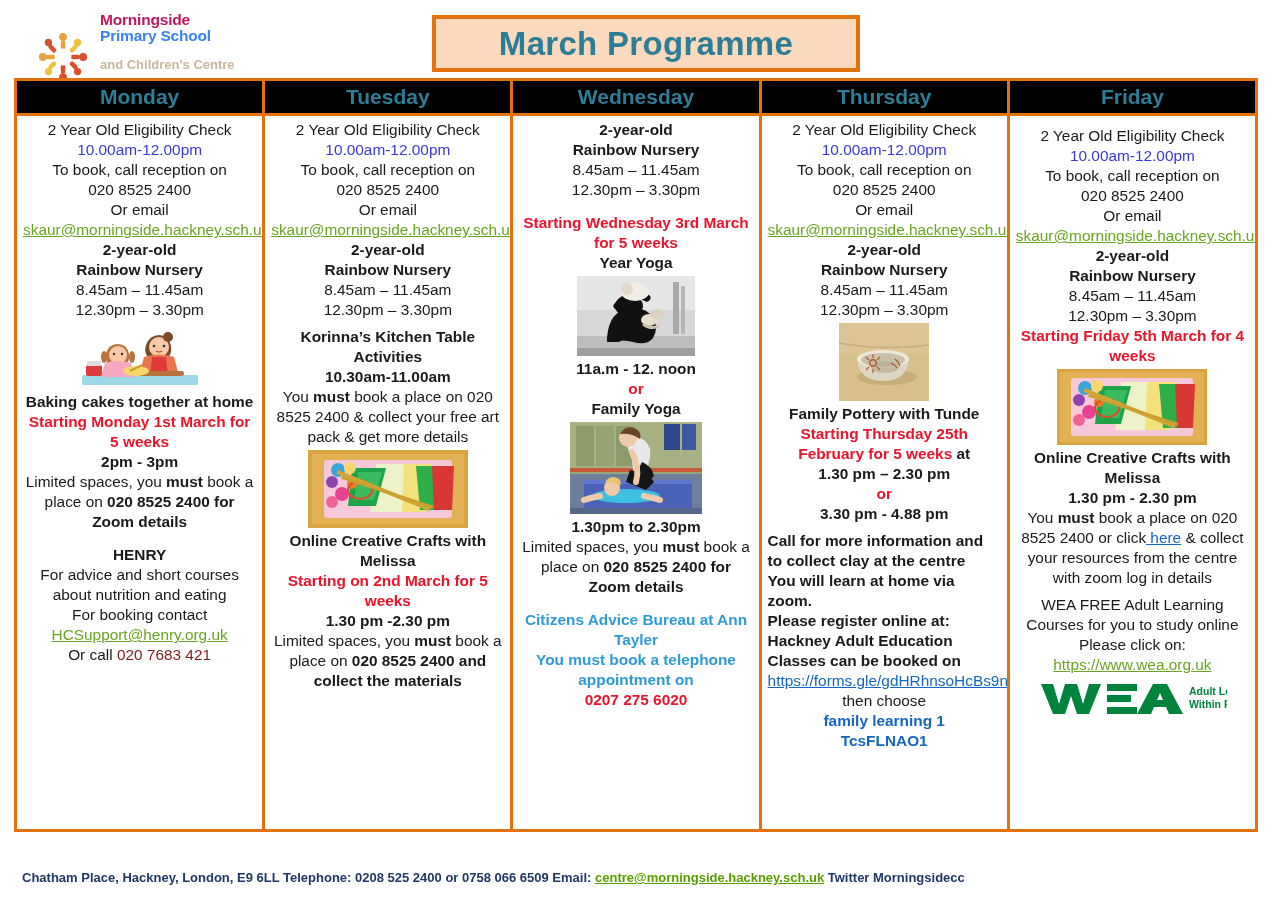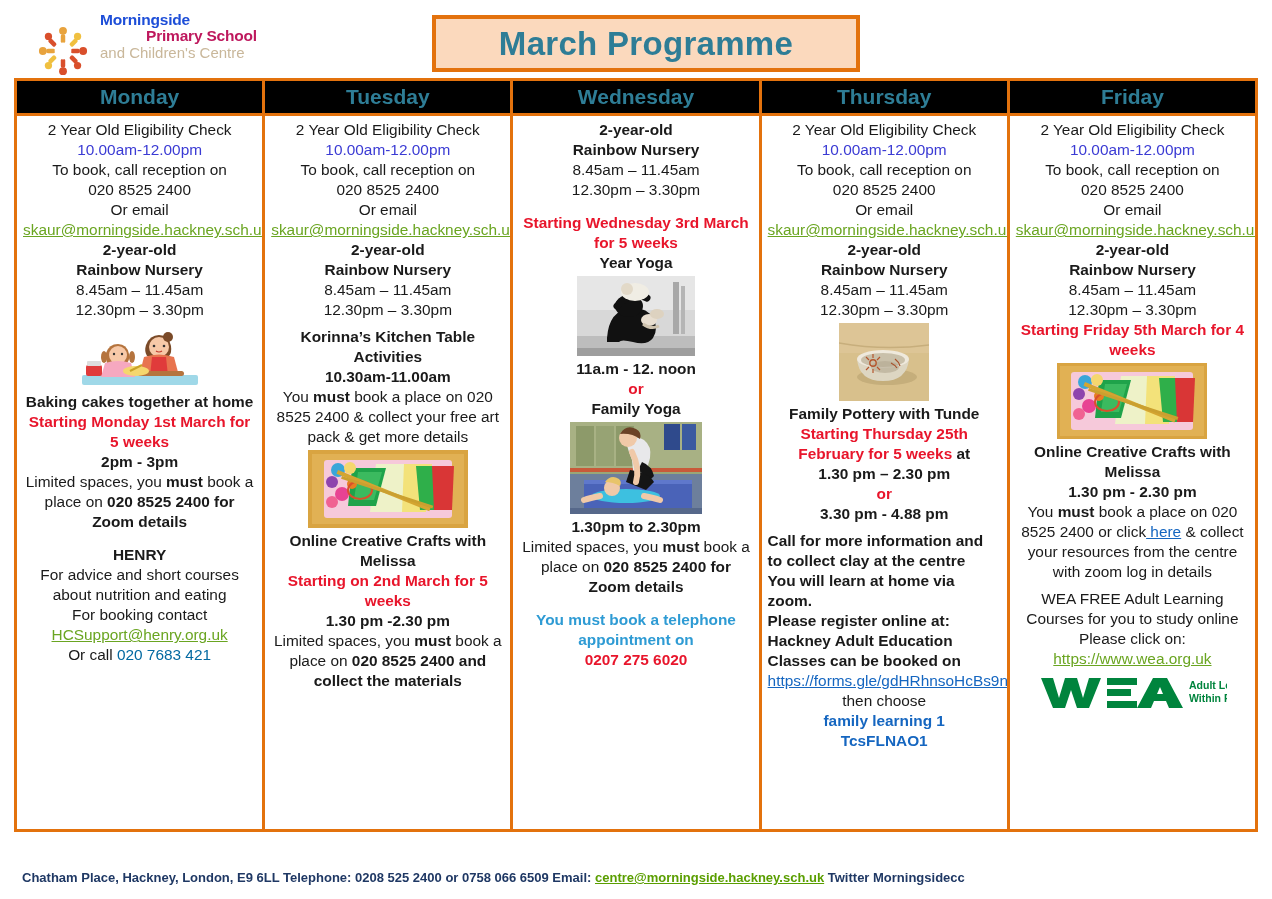--- a/index.html
+++ b/index.html
@@ -17,30 +17,29 @@
     position: relative;
   }
   .logo-wrap {
     position: absolute;
     left: 34px; top: 12px;
     display: flex; align-items: center; gap: 8px;
   }
   .logo-mark { width: 58px; height: 56px; flex: none; }
   .logo-text { line-height: 1.0; }
   .logo-l1 {
-    font-size: 15.5px; font-weight: bold; color: #1d4ed8;
-    letter-spacing: -0.2px;
-  }
-  .logo-l2 {
     font-size: 15.5px; font-weight: bold; color: #be185d;
     letter-spacing: -0.2px;
-    text-align: center;
+  }
+  .logo-l2 {
+    font-size: 15.5px; font-weight: bold; color: #3b82f6;
+    letter-spacing: -0.2px;
   }
   .logo-l3 {
-    font-size: 15px; font-weight: normal; color: #c9b79a; margin-top: 2px;
+    font-size: 13px; font-weight: bold; color: #c9b79a; margin-top: 15px;
   }
   .logo-l4 {
     font-size: 13px; font-weight: bold; color: #2b3a6b; margin-top: 17px;
   }
 
   .title-box {
     position: absolute;
     left: 432px; top: 15px;
     width: 428px; height: 57px;
     background: #fbd9bd;
@@ -60,21 +59,21 @@
     border: 3px solid #e3720d;
     display: flex;
     background: #fff;
   }
   .col {
     flex: 1 1 0;
     border-right: 3px solid #e3720d;
     display: flex; flex-direction: column;
     min-width: 0;
   }
-  .col:last-child { border-right: none; }
+  .col:last-child { border-right: none; gap: 6px; }
 
   .day-head {
     height: 35px;
     background: #000000;
     border-bottom: 3px solid #e3720d;
     display: flex; align-items: center; justify-content: center;
     flex: none;
   }
   .day-head span {
     font-size: 21px; font-weight: bold; color: #2e7d96;
@@ -205,21 +204,21 @@
       <span class="ln b">Baking cakes together at home</span>
       <span class="ln red">Starting Monday 1st March for 5 weeks</span>
       <span class="ln b">2pm - 3pm</span>
       <span class="ln"><span>Limited spaces, you </span><span class="b">must</span><span> book a place on </span><span class="b">020 8525 2400</span><span class="b"> for Zoom details</span></span>
 
       <span class="sp"></span>
       <span class="ln b">HENRY</span>
       <span class="ln">For advice and short courses about nutrition and eating</span>
       <span class="ln">For booking contact</span>
       <span class="ln grn">HCSupport@henry.org.uk</span>
-      <span class="ln"><span>Or call </span><span style="color:#0369a1">020 7683 421</span></span>
+      <span class="ln"><span>Or call </span><span style="color:#7f1d1d">020 7683 421</span></span>
     </div>
   </div>
 
   <div class="col">
     <div class="day-head">
       <span>Tuesday</span>
     </div>
     <div class="col-body">
       <span class="ln">2 Year Old Eligibility Check</span>
       <span class="ln blue">10.00am-12.00pm</span>
@@ -323,20 +322,21 @@
         <path d="M35 60 q6-8 14-3 q3 3 1 7 q-7-4-15-4z" fill="#e8c46a"></path>
         <path d="M30 74 q-10 2-16 4" stroke="#f0c9a8" stroke-width="6" fill="none" stroke-linecap="round"></path>
         <path d="M74 74 q10 2 16 4" stroke="#f0c9a8" stroke-width="6" fill="none" stroke-linecap="round"></path>
         <rect x="0" y="86" width="132" height="6" fill="#56688a"></rect>
       </svg>
 
       <span class="ln b">1.30pm to 2.30pm</span>
       <span class="ln"><span>Limited spaces, you </span><span class="b">must</span><span> book a place on </span><span class="b">020 8525 2400</span><span class="b"> for Zoom details</span></span>
 
       <span class="sp"></span>
+      <span class="ln cyan">Citizens Advice Bureau at Ann Tayler</span>
       <span class="ln cyan">You must book a telephone appointment on</span>
       <span class="ln red">0207 275 6020</span>
     </div>
   </div>
 
   <div class="col">
     <div class="day-head">
       <span>Thursday</span>
     </div>
     <div class="col-body">

